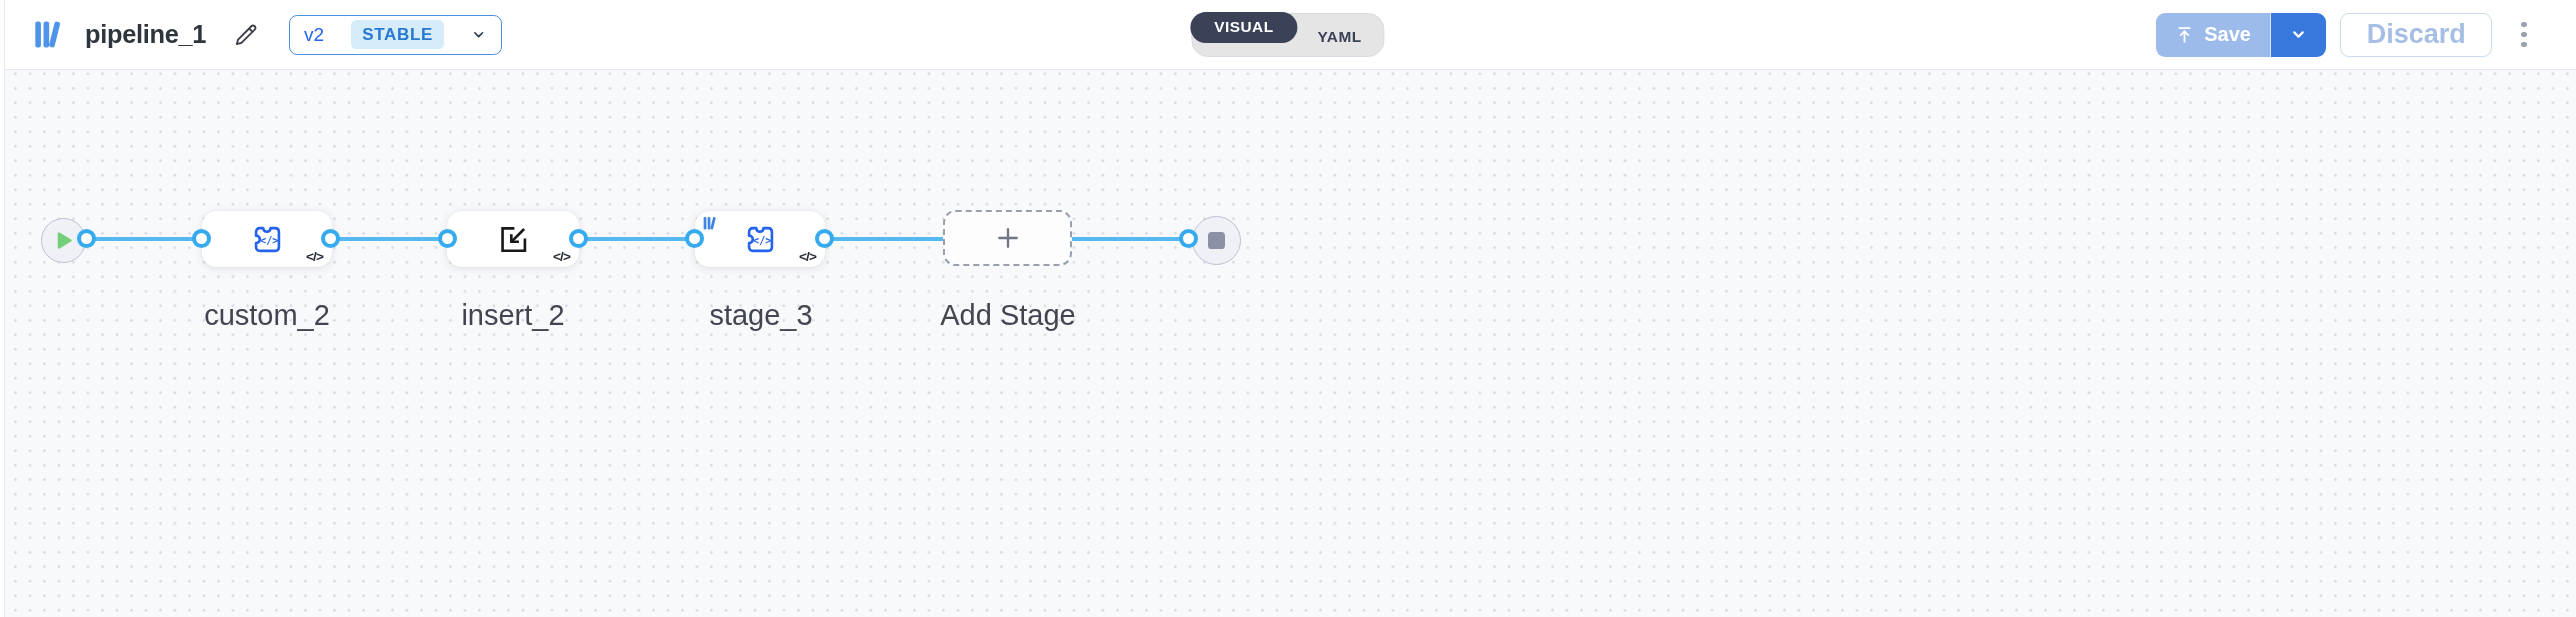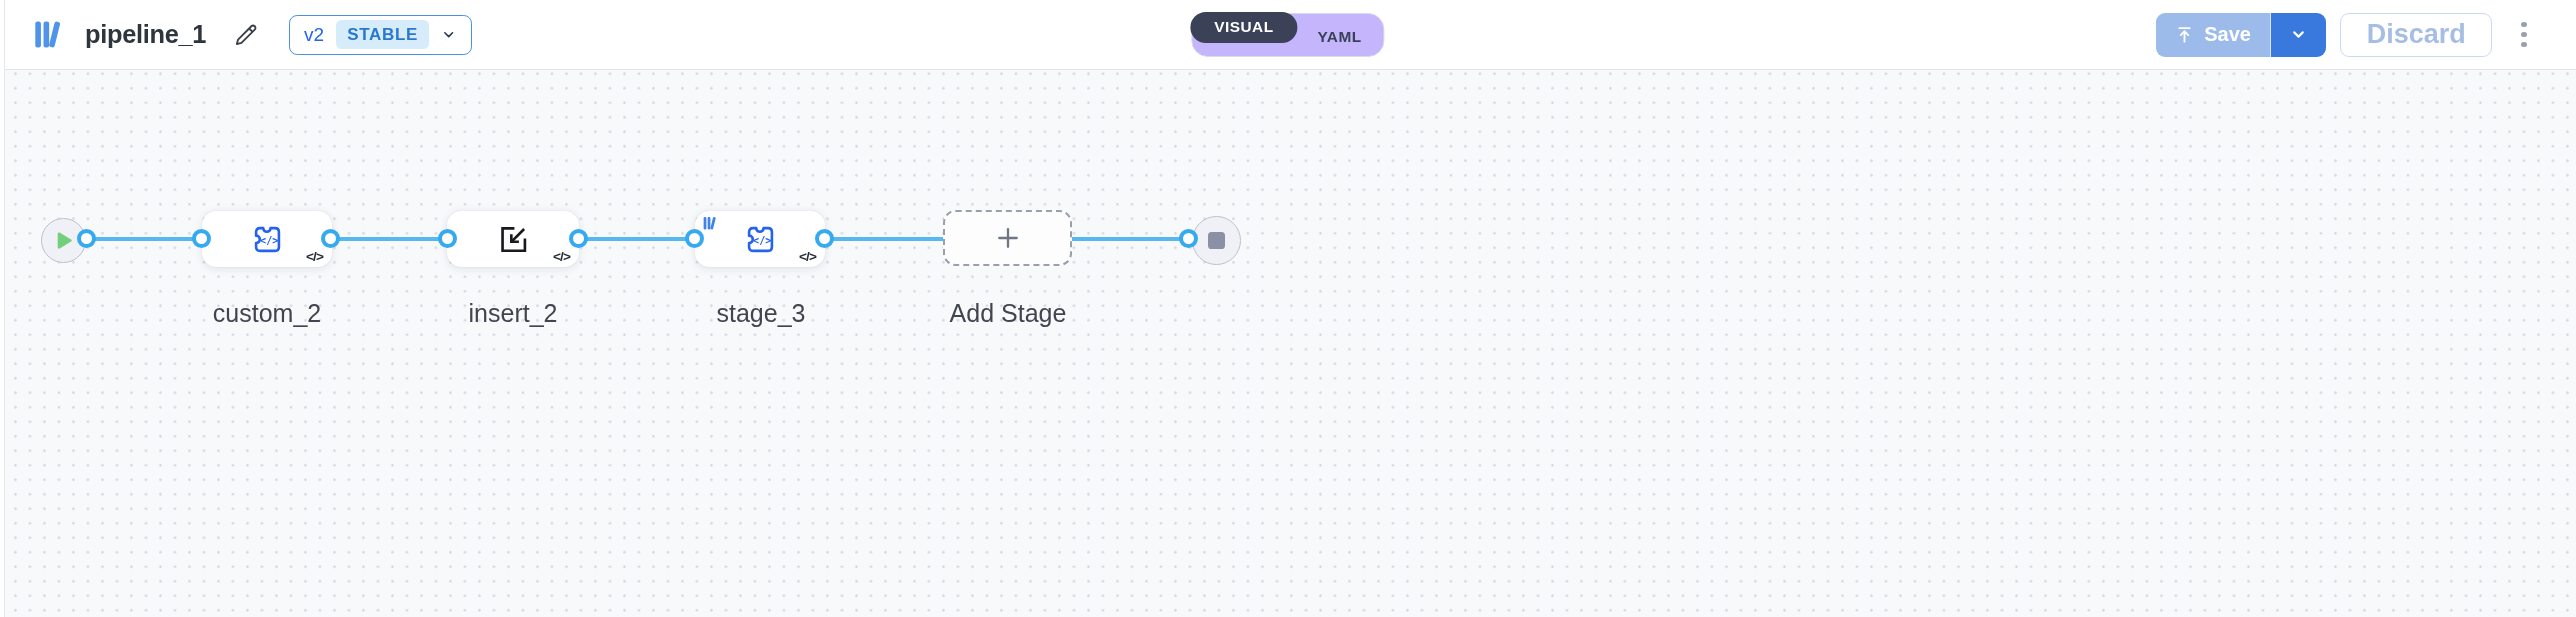--- a/index.html
+++ b/index.html
@@ -10,29 +10,29 @@
   .edge-strip { position:absolute; left:0; top:0; bottom:0; width:5.4px; background:#fff;
                 border-right:1.8px solid #e7e8ee; z-index:8; }
 
   
   .toolbar { position:absolute; top:0; left:0; right:0; height:70px; background:#fff;
              border-bottom:1.8px solid #e4e5ec; display:flex; align-items:center;
              padding:0 44px 0 34px; z-index:5; }
   .brand { display:flex; align-items:center; }
   .page-title { font-size:25.4px; font-weight:bold; color:#2f353d; letter-spacing:-0.3px; margin-left:25px; }
   .edit-btn { margin-left:25.4px; background:none; border:none; cursor:pointer; display:flex; align-items:center; }
-  .version-box { margin-left:29px; display:flex; align-items:center; gap:12px; height:40px;
+  .version-box { margin-left:29px; display:flex; align-items:center; gap:27px; height:40px;
                  padding:0 14.5px; border:1.8px solid #4a8fe2; border-radius:8.2px; background:#fff; cursor:pointer; }
   .vlabel { font-size:19px; color:#2563eb; }
   .vbadge { font-size:17px; font-weight:bold; color:#2778d0; background:#d6ecfb;
             padding:4.5px 11px; border-radius:5.4px; letter-spacing:0.7px; }
 
   .toggle { position:absolute; left:50%; top:50%; transform:translate(-50%,-50%);
             display:flex; align-items:stretch; height:44px; border:1.8px solid #d8dbe3;
-            border-radius:16.3px; background:#c4b5fd; }
+            border-radius:16.3px; background:#e5e5e5; }
   .tbtn { border:none; background:transparent; padding:14px 22px; font-size:15.4px; font-weight:bold;
           color:#3b4157; letter-spacing:0.5px; cursor:pointer; font-family:inherit; }
   .tbtn.on { background:#3b4157; color:#fff; border-radius:16.3px; margin:-1.8px; padding:0 23.6px; height:31px; }
 
   .actions { margin-left:auto; display:flex; align-items:center; }
   .save-split { display:flex; height:44px; border-radius:9px; overflow:hidden; }
   .save-main { display:flex; align-items:center; gap:10px; padding:0 19px; background:#9cbbea;
                color:#fff; font-size:20px; font-weight:bold; border:none; font-family:inherit; cursor:default; }
   .save-caret { width:56px; background:#3979dd; border:none; border-left:1.8px solid #d9e4f5;
                 display:flex; align-items:center; justify-content:center; cursor:pointer; }
@@ -67,21 +67,21 @@
   .corner-logo { position:absolute; left:8.2px; top:5.4px; line-height:0; }
 
   .addstage { position:absolute; left:943px; top:140px; width:129px; height:56px; background:#fdfdfe;
               border:2.7px dashed #989fad; border-radius:12.7px; z-index:2;
               display:flex; align-items:center; justify-content:center; cursor:pointer; }
 
   .ring { position:absolute; top:159px; width:19px; height:19px; border-radius:50%;
           background:#fff; border:4.5px solid #35aaee; z-index:3; }
 
   .nlabel { position:absolute; top:229px; width:200px; text-align:center;
-            font-size:25px; color:#40454f; z-index:2; }
+            font-size:29px; color:#40454f; z-index:2; }
 </style>
 </head>
 <body>
 
 <div class="edge-strip"></div>
 
 <header class="toolbar">
   <div class="brand">
     <span style="line-height:0;">
       <svg width="26" height="31" viewBox="0 0 30 34">

